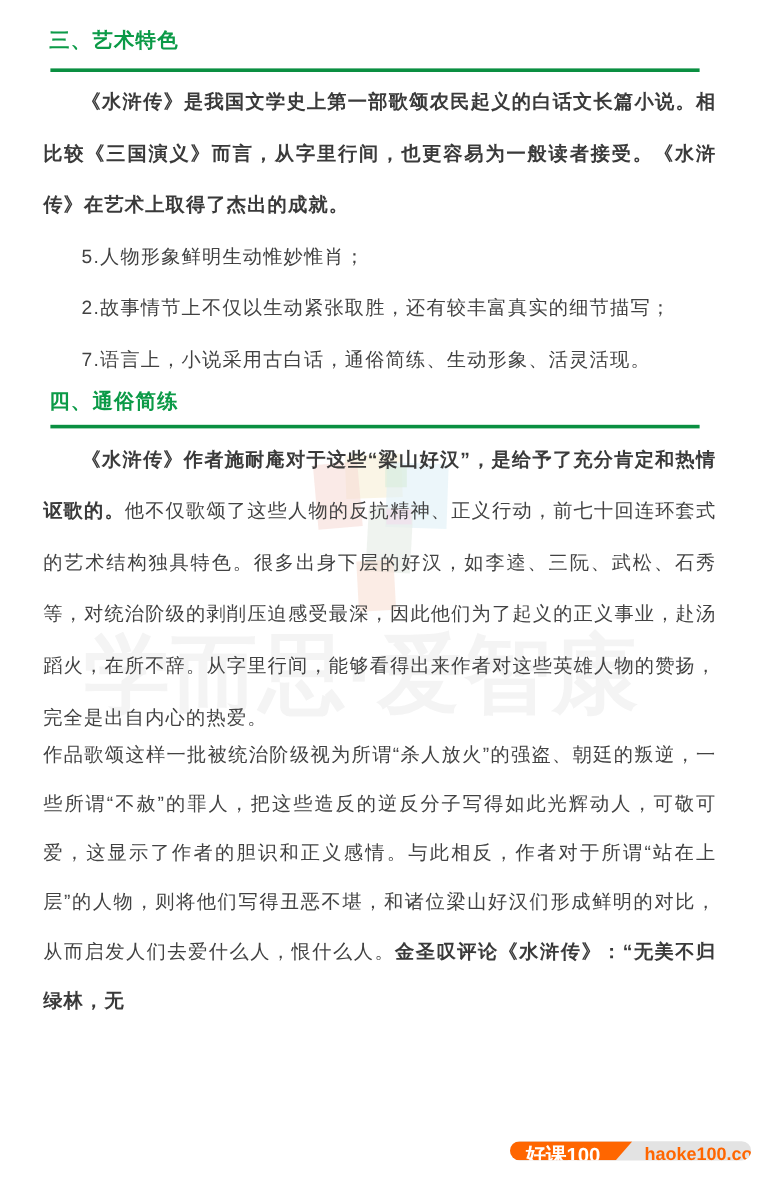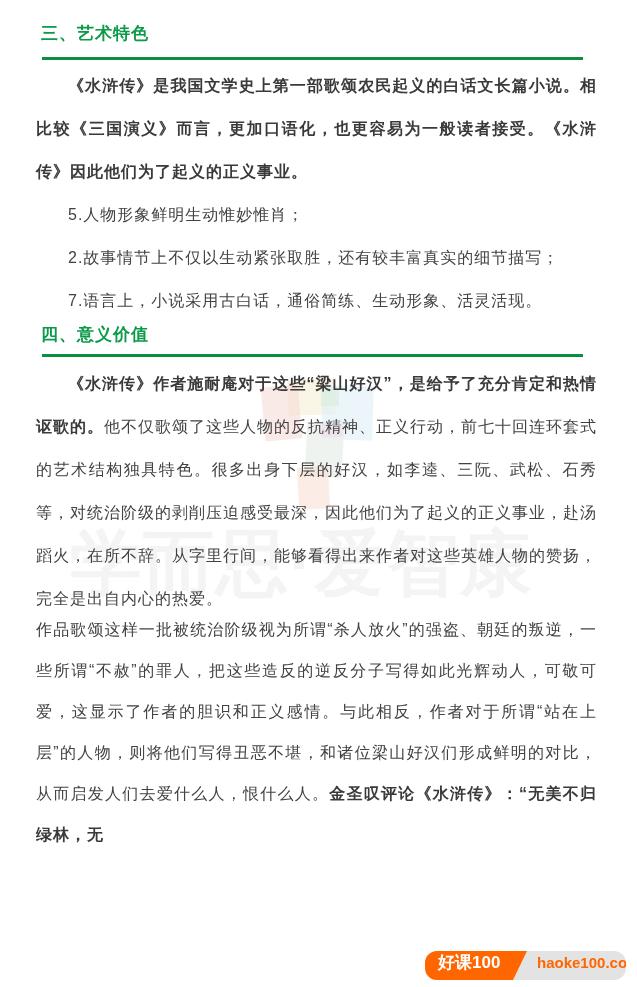--- a/index.html
+++ b/index.html
@@ -50,21 +50,21 @@
   p{margin:0;line-height:43px;text-align:justify;}
   p.indent{text-indent:2em;}
   p.intro{font-weight:700;color:#3a3a3a;margin-top:4px;}
   p.after-rule{margin-top:5px;}
   p.tight{line-height:41px;margin-top:-11px;}
   .b{font-weight:700;color:#3a3a3a;}
   
   .brand{
     position:absolute;z-index:2;
     right:11px;top:951px;
-    width:201px;height:29px;
+    width:201px;height:16px;
     background:#e3e3e3;
     border-radius:12px;
     overflow:hidden;
   }
   .brand-orange{
     position:absolute;left:0;top:0;bottom:0;width:102px;
     background:#ff6600;
     -webkit-clip-path:polygon(0 0,102px 0,88px 100%,0 100%);
     clip-path:polygon(0 0,102px 0,88px 100%,0 100%);
   }
@@ -99,27 +99,27 @@
     <div class="wm-sq sq6"></div>
     <div class="wm-sq sq7"></div>
     <div class="wm-text">学而思·爱智康</div>
   </div>
 
   <div class="content">
 
     <h2 class="sec first">三、艺术特色</h2>
     <div class="rule"></div>
 
-    <p class="indent intro">《水浒传》是我国文学史上第一部歌颂农民起义的白话文长篇小说。相比较《三国演义》而言，更加口语化，也更容易为一般读者接受。《水浒传》因此他们为了起义的正义事业。</p>
+    <p class="indent intro">《水浒传》是我国文学史上第一部歌颂农民起义的白话文长篇小说。相比较《三国演义》而言，从字里行间，也更容易为一般读者接受。《水浒传》在艺术上取得了杰出的成就。</p>
 
     <p class="indent">5.人物形象鲜明生动惟妙惟肖；</p>
     <p class="indent">2.故事情节上不仅以生动紧张取胜，还有较丰富真实的细节描写；</p>
     <p class="indent">7.语言上，小说采用古白话，通俗简练、生动形象、活灵活现。</p>
 
-    <h2 class="sec second">四、意义价值</h2>
+    <h2 class="sec second">四、通俗简练</h2>
     <div class="rule rule2"></div>
 
     <p class="indent after-rule"><span class="b">《水浒传》作者施耐庵对于这些“梁山好汉”，是给予了充分肯定和热情讴歌的。</span><span>他不仅歌颂了这些人物的反抗精神、正义行动，前七十回连环套式的艺术结构独具特色。很多出身下层的好汉，如李逵、三阮、武松、石秀等，对统治阶级的剥削压迫感受最深，因此他们为了起义的正义事业，赴汤蹈火，在所不辞。从字里行间，能够看得出来作者对这些英雄人物的赞扬，完全是出自内心的热爱。</span></p>
 
     <p class="tight"><span>作品歌颂这样一批被统治阶级视为所谓“杀人放火”的强盗、朝廷的叛逆，一些所谓“不赦”的罪人，把这些造反的逆反分子写得如此光辉动人，可敬可爱，这显示了作者的胆识和正义感情。与此相反，作者对于所谓“站在上层”的人物，则将他们写得丑恶不堪，和诸位梁山好汉们形成鲜明的对比，从而启发人们去爱什么人，恨什么人。</span><span class="b">金圣叹评论《水浒传》：“无美不归绿林，无</span></p>
 
   </div>
 
   <div class="brand">
     <div class="brand-orange"></div>

